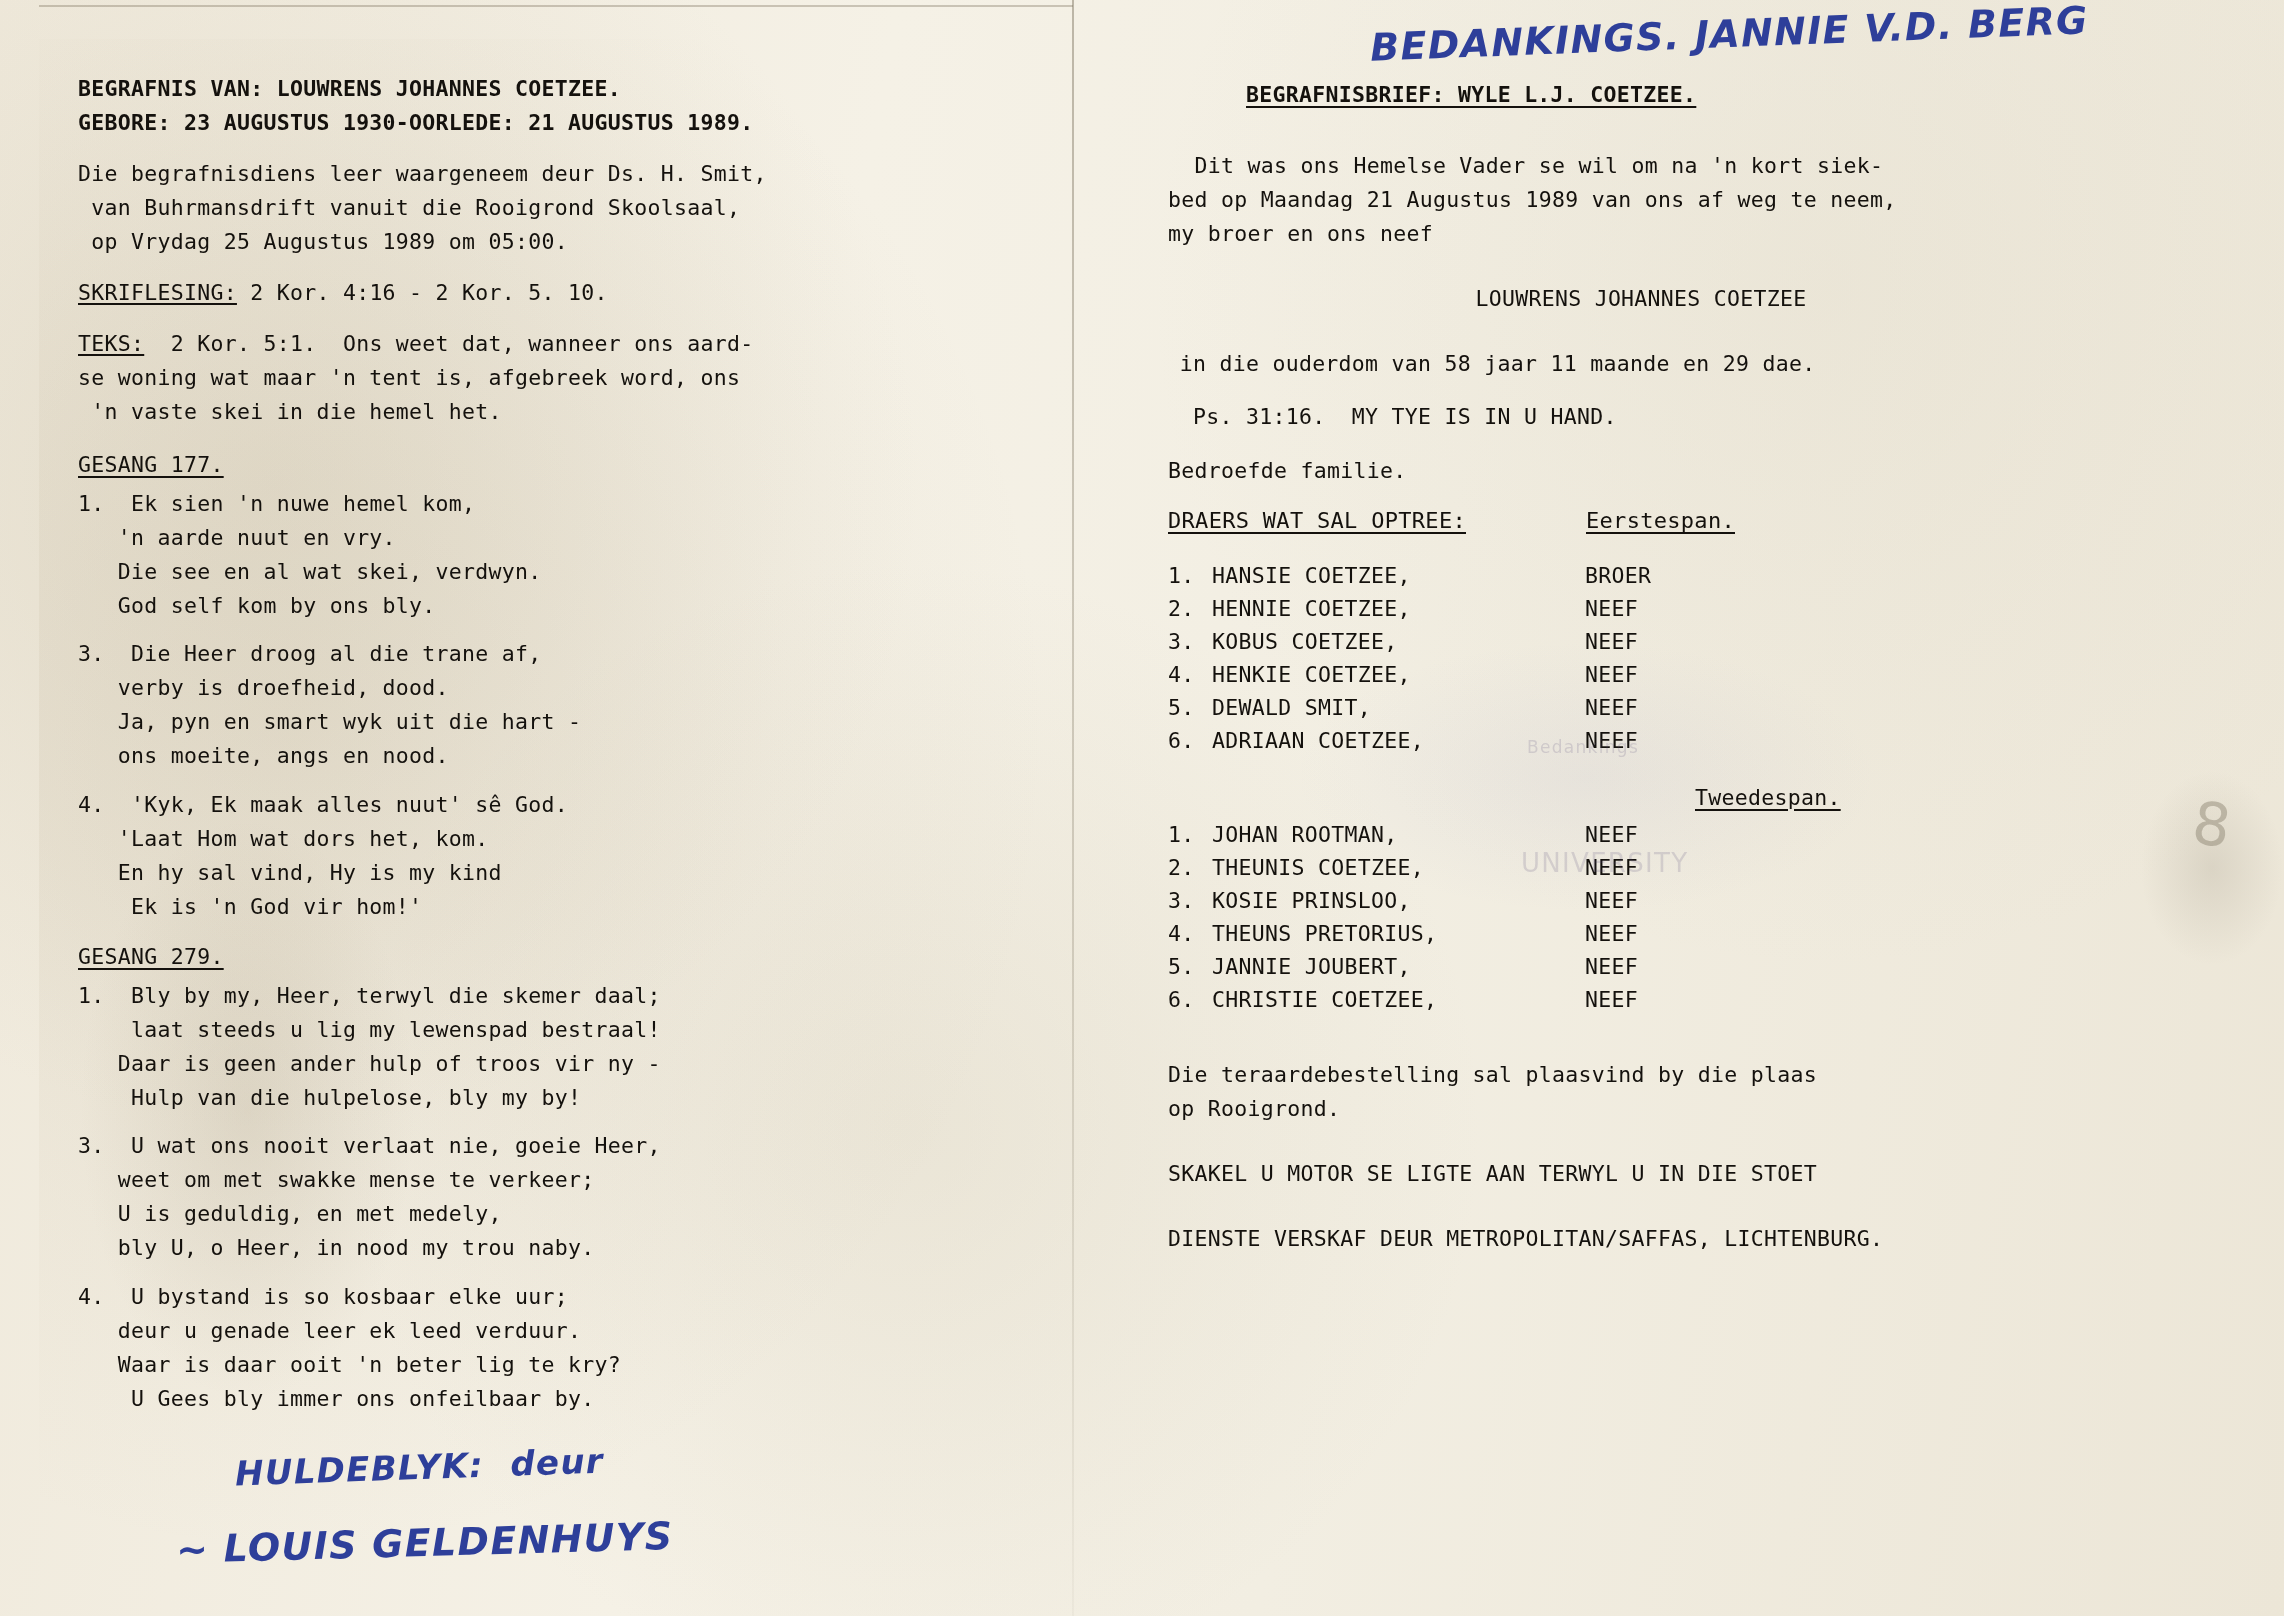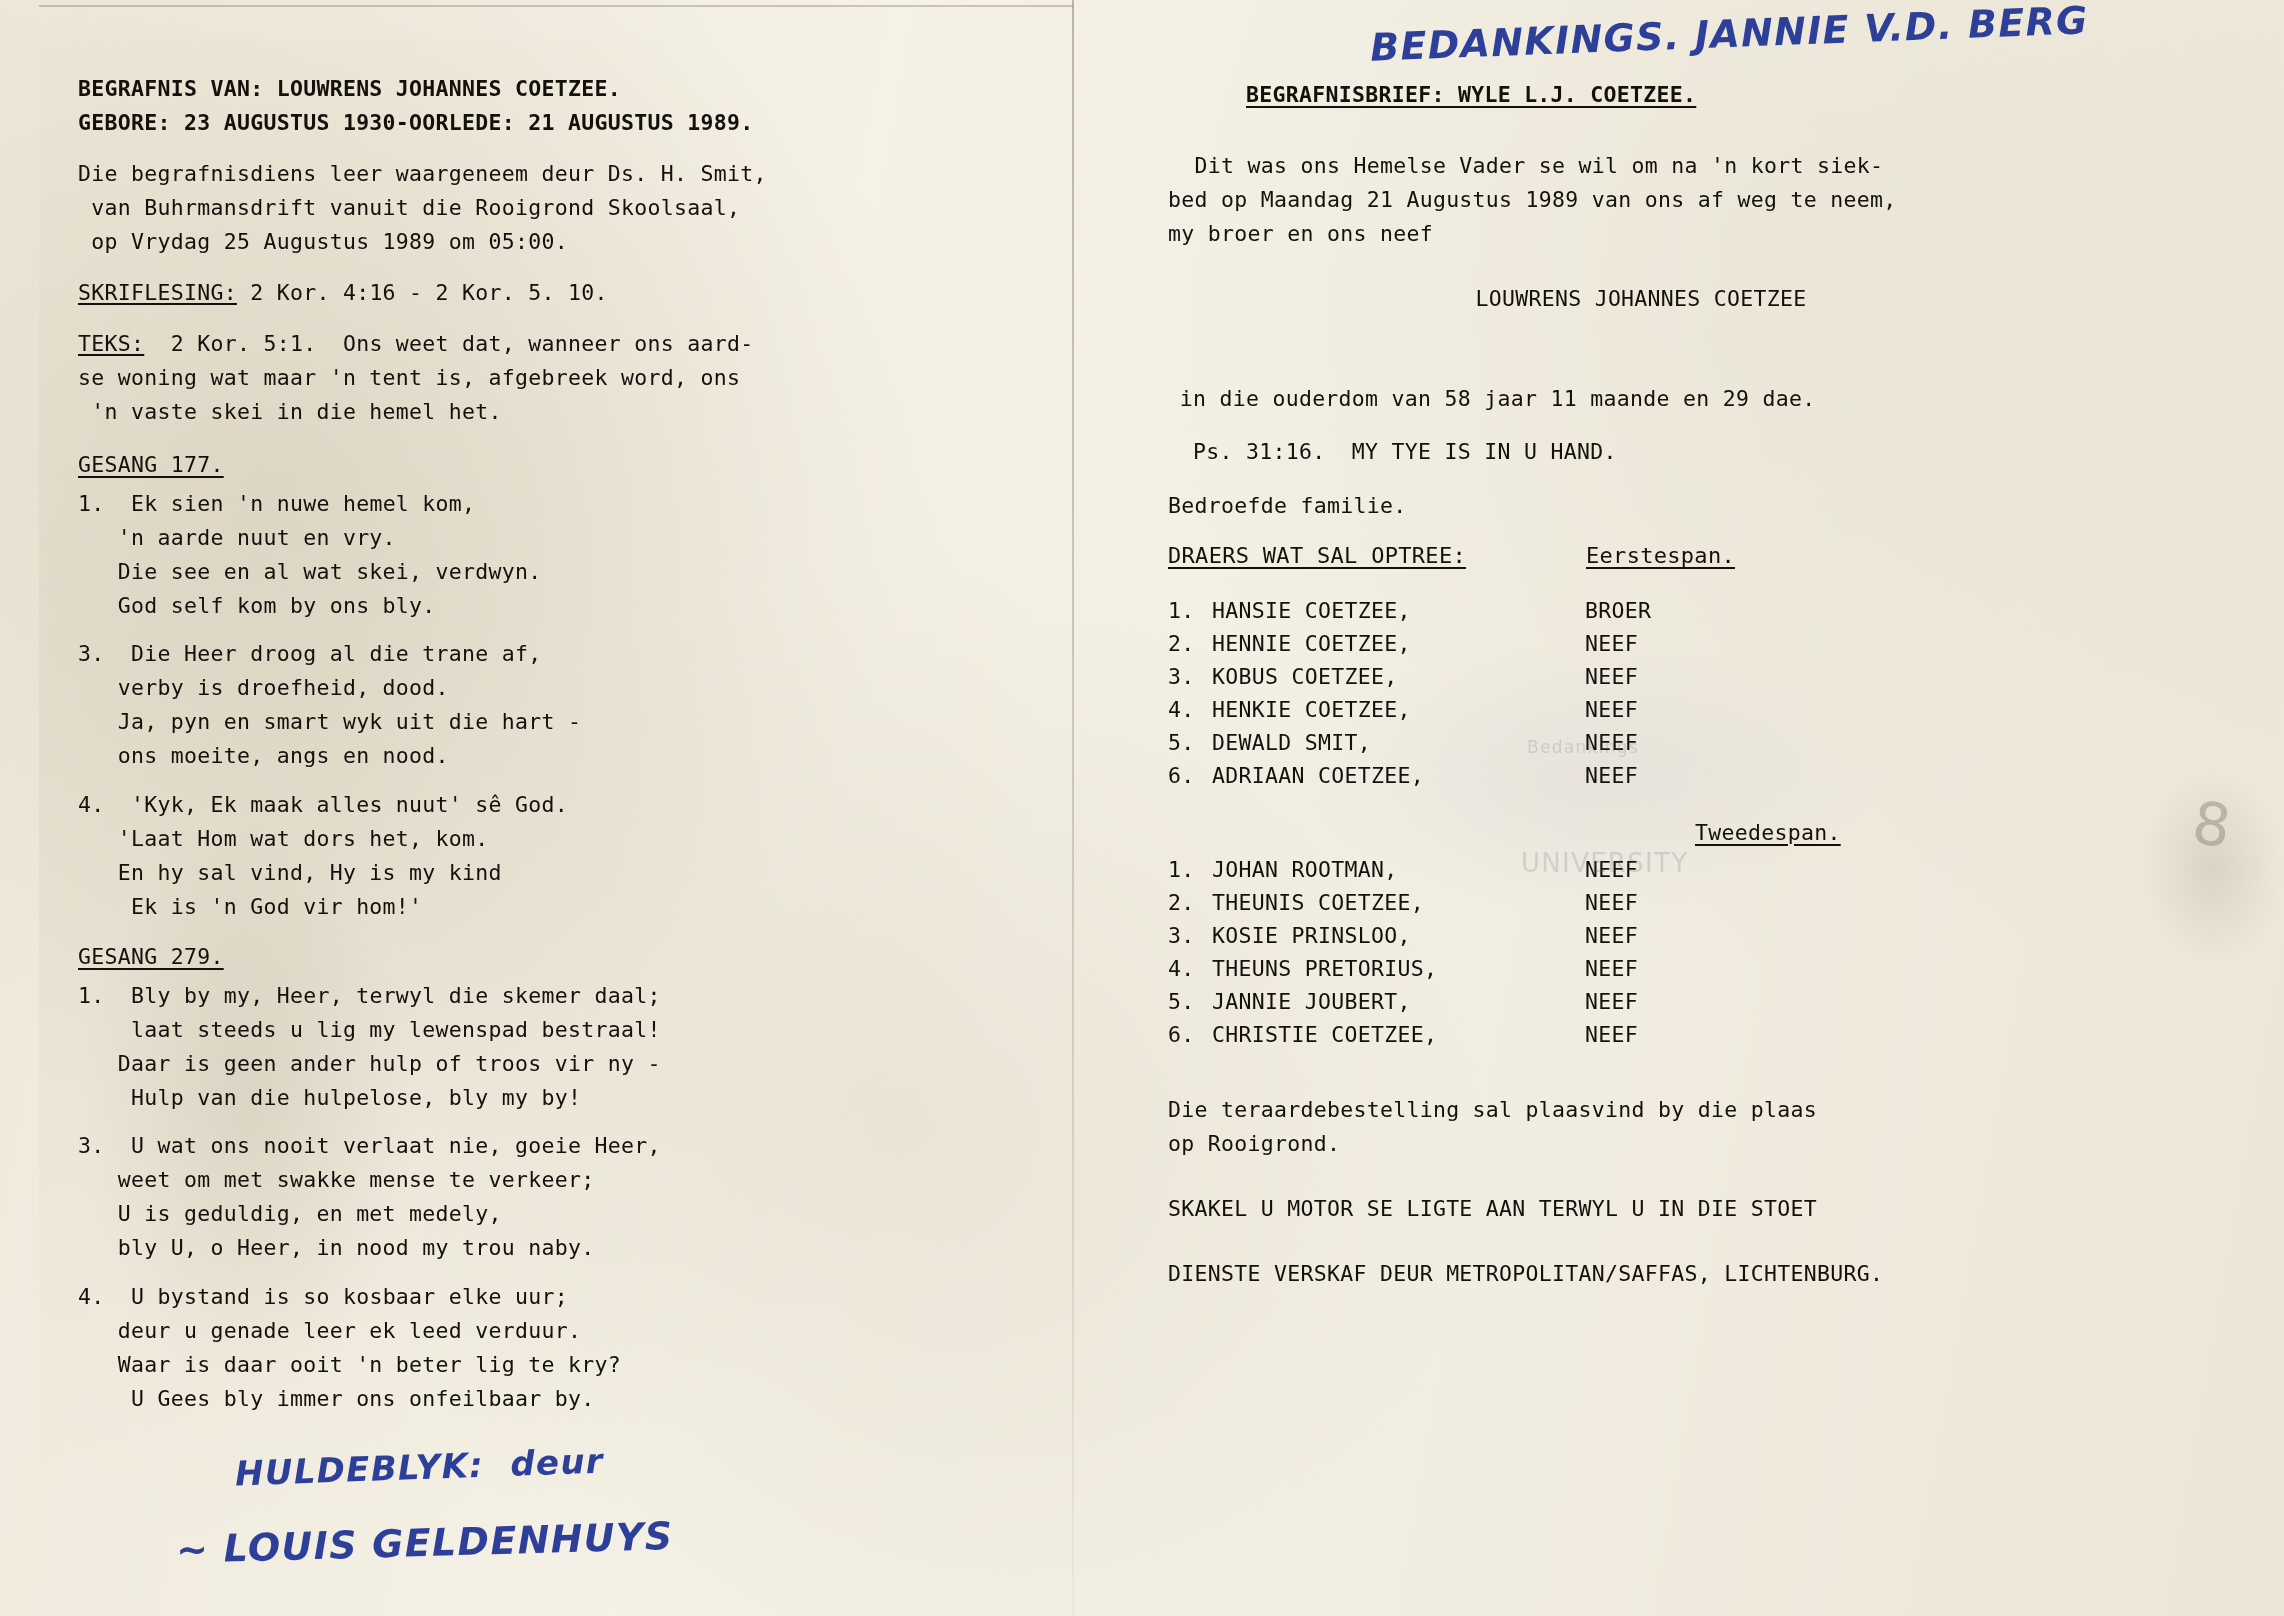--- a/index.html
+++ b/index.html
@@ -223,21 +223,21 @@
     <div class="t body-line">  Dit was ons Hemelse Vader se wil om na 'n kort siek-</div>
     <div class="t body-line">bed op Maandag 21 Augustus 1989 van ons af weg te neem,</div>
     <div class="t body-line">my broer en ons neef</div>
 
     <div class="gap-m"></div>
 
     <div class="t body-line center" style="padding-right:111px;">LOUWRENS JOHANNES COETZEE</div>
 
     <div class="gap-m"></div>
 
-    <div class="t body-line" style="padding-left:11.7px;margin-top:35px;">in die ouderdom van 58 jaar 11 maande en 29 dae.</div>
+    <div class="t body-line" style="padding-left:11.7px;">in die ouderdom van 58 jaar 11 maande en 29 dae.</div>
 
     <div class="gap-s"></div>
 
     <div class="t body-line" style="padding-left:11.7px;"> Ps. 31:16.  MY TYE IS IN U HAND.</div>
 
     <div class="gap-s"></div>
 
     <div class="t body-line">Bedroefde familie.</div>
 
     <div class="bearer-head">

